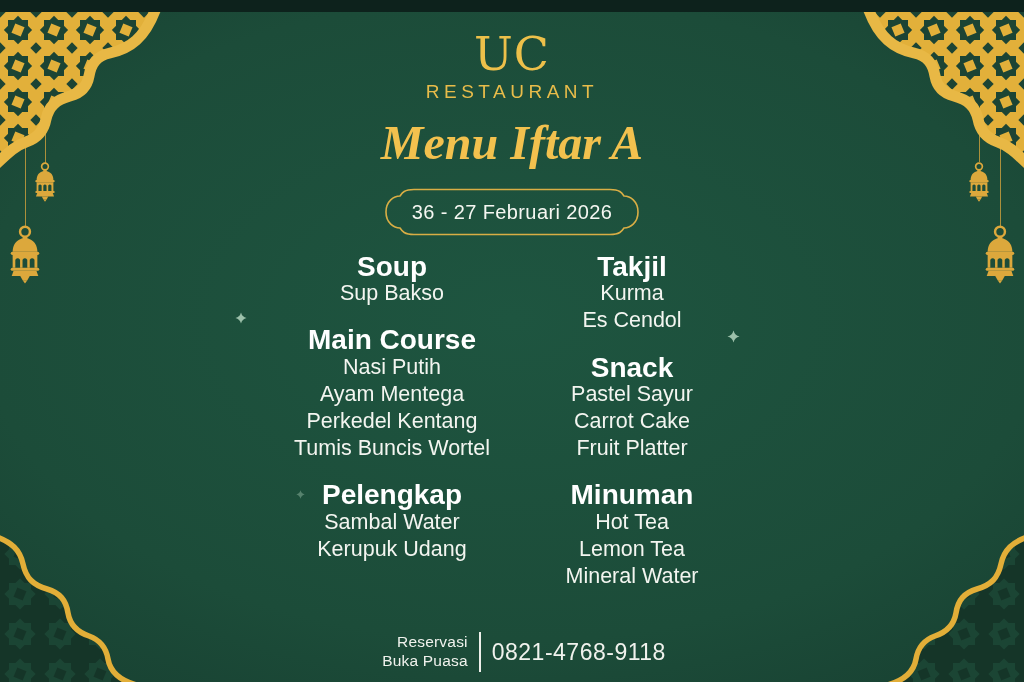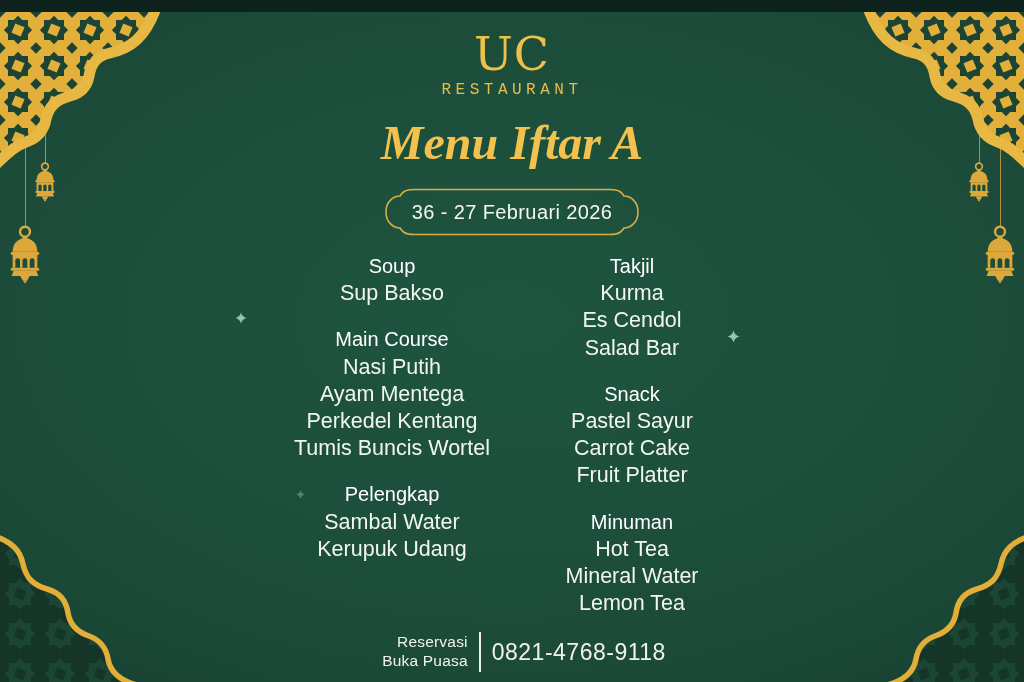--- a/index.html
+++ b/index.html
@@ -27,42 +27,42 @@
   .string{width:1.5px;background:#C59C3C;opacity:.85;z-index:2;}
   .lantern{z-index:4;}
   .sparkle{z-index:2;}
   
   .logo-block{top:18px;left:0;width:100%;text-align:center;z-index:5;}
   .logo-initials{
     font-family:"DejaVu Serif",serif;font-size:46px;line-height:1.05;
     color:#EDC04A;letter-spacing:1px;font-weight:400;
   }
   .logo-name{
-    margin-top:3px;font-size:16px;letter-spacing:4.5px;color:#E8BC4A;font-weight:400;font-family:Liberation Mono, monospace;
+    margin-top:3px;font-size:19px;letter-spacing:4.5px;color:#E8BC4A;font-weight:400;
   }
   .title{
     top:103px;left:0;width:100%;text-align:center;z-index:5;
     font-family:Liberation Serif, serif;font-style:italic;font-weight:700;
     font-size:48px;color:var(--gold-bright);letter-spacing:0px;
   }
   
   .badge{top:176px;left:380px;width:264px;height:48px;z-index:5;}
   .badge-frame{position:absolute;left:0;top:0;}
   .badge-text{
     position:absolute;left:0;top:0;width:100%;height:100%;
     display:flex;align-items:center;justify-content:center;
     color:var(--text);font-size:20px;letter-spacing:.4px;
   }
   
   .menu-col{top:241px;z-index:5;text-align:center;color:#F3F5F0;
     font-size:21.5px;line-height:27.2px;}
   .menu-col.left{left:250px;width:284px;}
   .menu-col.right{left:514px;width:236px;}
   .menu-section{margin-bottom:19px;}
-  .menu-heading{font-weight:400;font-size:20px;color:#FFFFFF;}
+  .menu-heading{font-weight:700;font-size:28px;color:#FFFFFF;}
   
   .footer{top:620px;left:12px;width:100%;display:flex;align-items:center;
     justify-content:center;gap:11px;z-index:5;color:#F0F2ED;}
   .res-label{text-align:right;font-size:15.5px;line-height:1.22;letter-spacing:.2px;}
   .footer-divider{width:2px;height:40px;background:#EDEFEA;}
   .phone{font-size:23px;letter-spacing:.5px;}
 </style>
 </head>
 <body>
 
@@ -188,33 +188,32 @@
       <div>Sambal Water</div>
       <div>Kerupuk Udang</div>
     </div>
   </div>
 
   <div class="abs menu-col right">
     <div class="menu-section">
       <div class="menu-heading">Takjil</div>
       <div>Kurma</div>
       <div>Es Cendol</div>
-      <div>Salad Bar</div>
     </div>
     <div class="menu-section">
       <div class="menu-heading">Snack</div>
       <div>Pastel Sayur</div>
       <div>Carrot Cake</div>
       <div>Fruit Platter</div>
     </div>
     <div class="menu-section">
       <div class="menu-heading">Minuman</div>
       <div>Hot Tea</div>
+      <div>Lemon Tea</div>
       <div>Mineral Water</div>
-      <div>Lemon Tea</div>
     </div>
   </div>
 
   <div class="abs footer">
     <div class="res-label">
       <div>Reservasi</div>
       <div>Buka Puasa</div>
     </div>
     <div class="footer-divider"></div>
     <div class="phone">0821-4768-9118</div>

